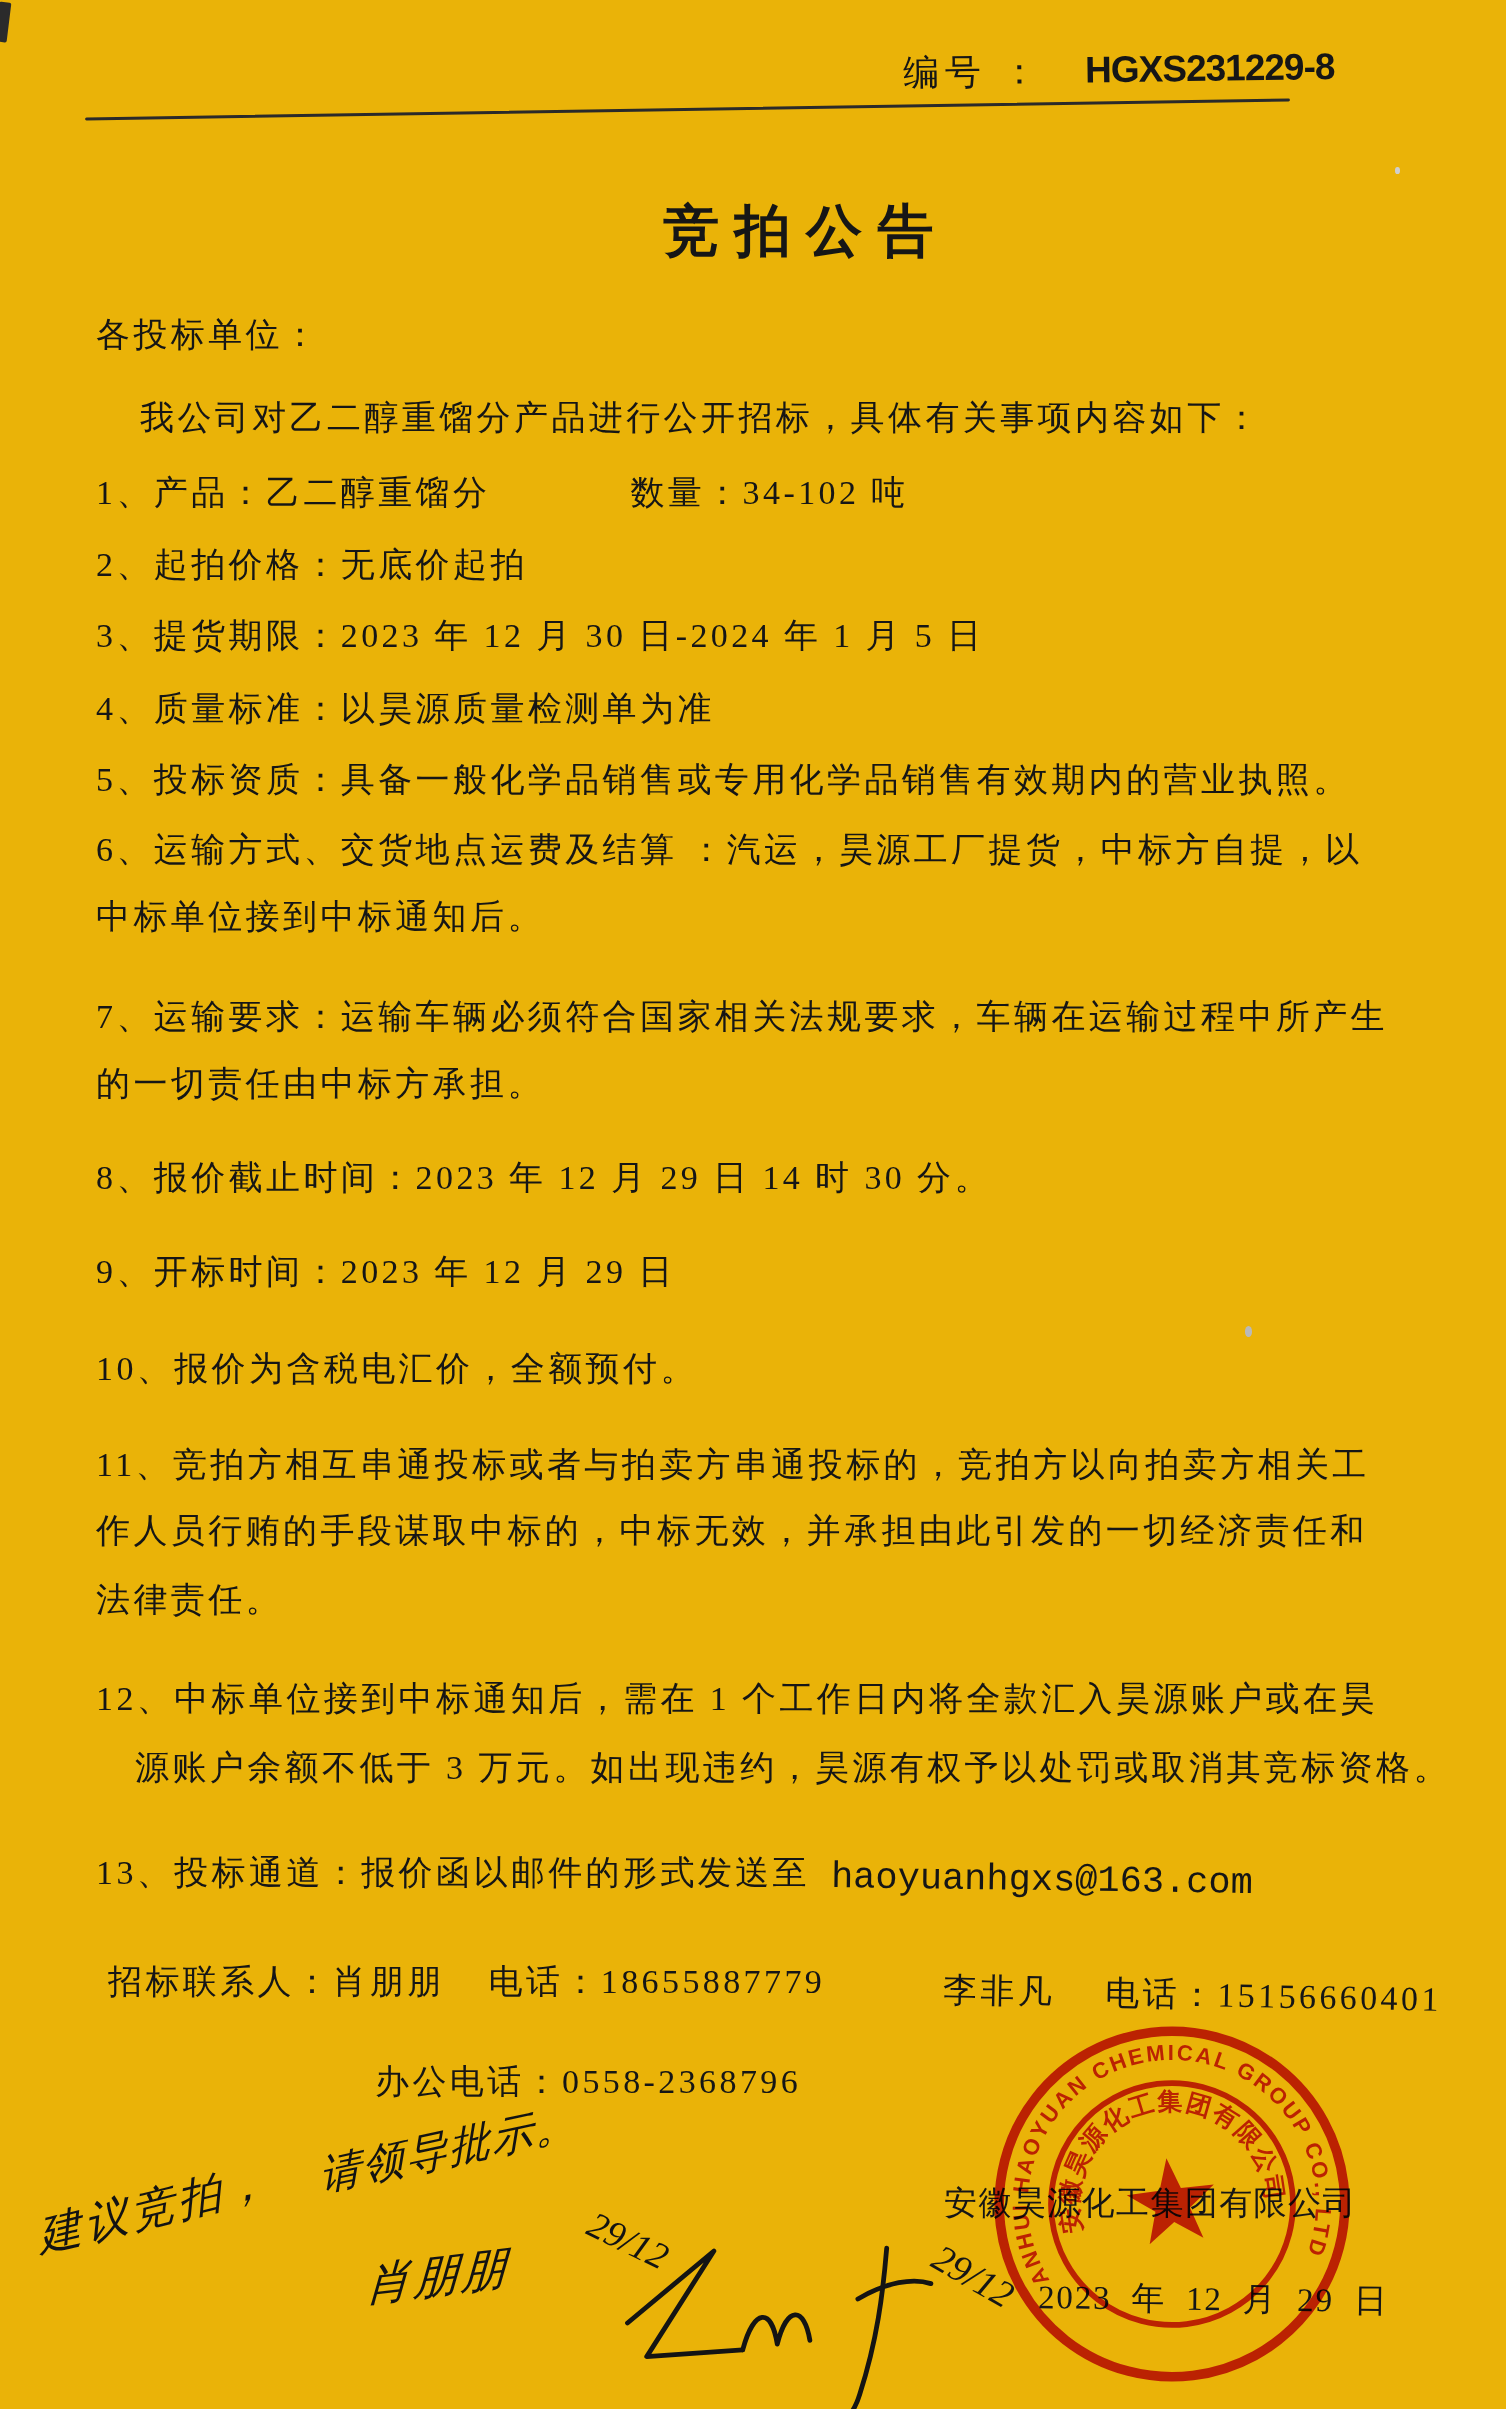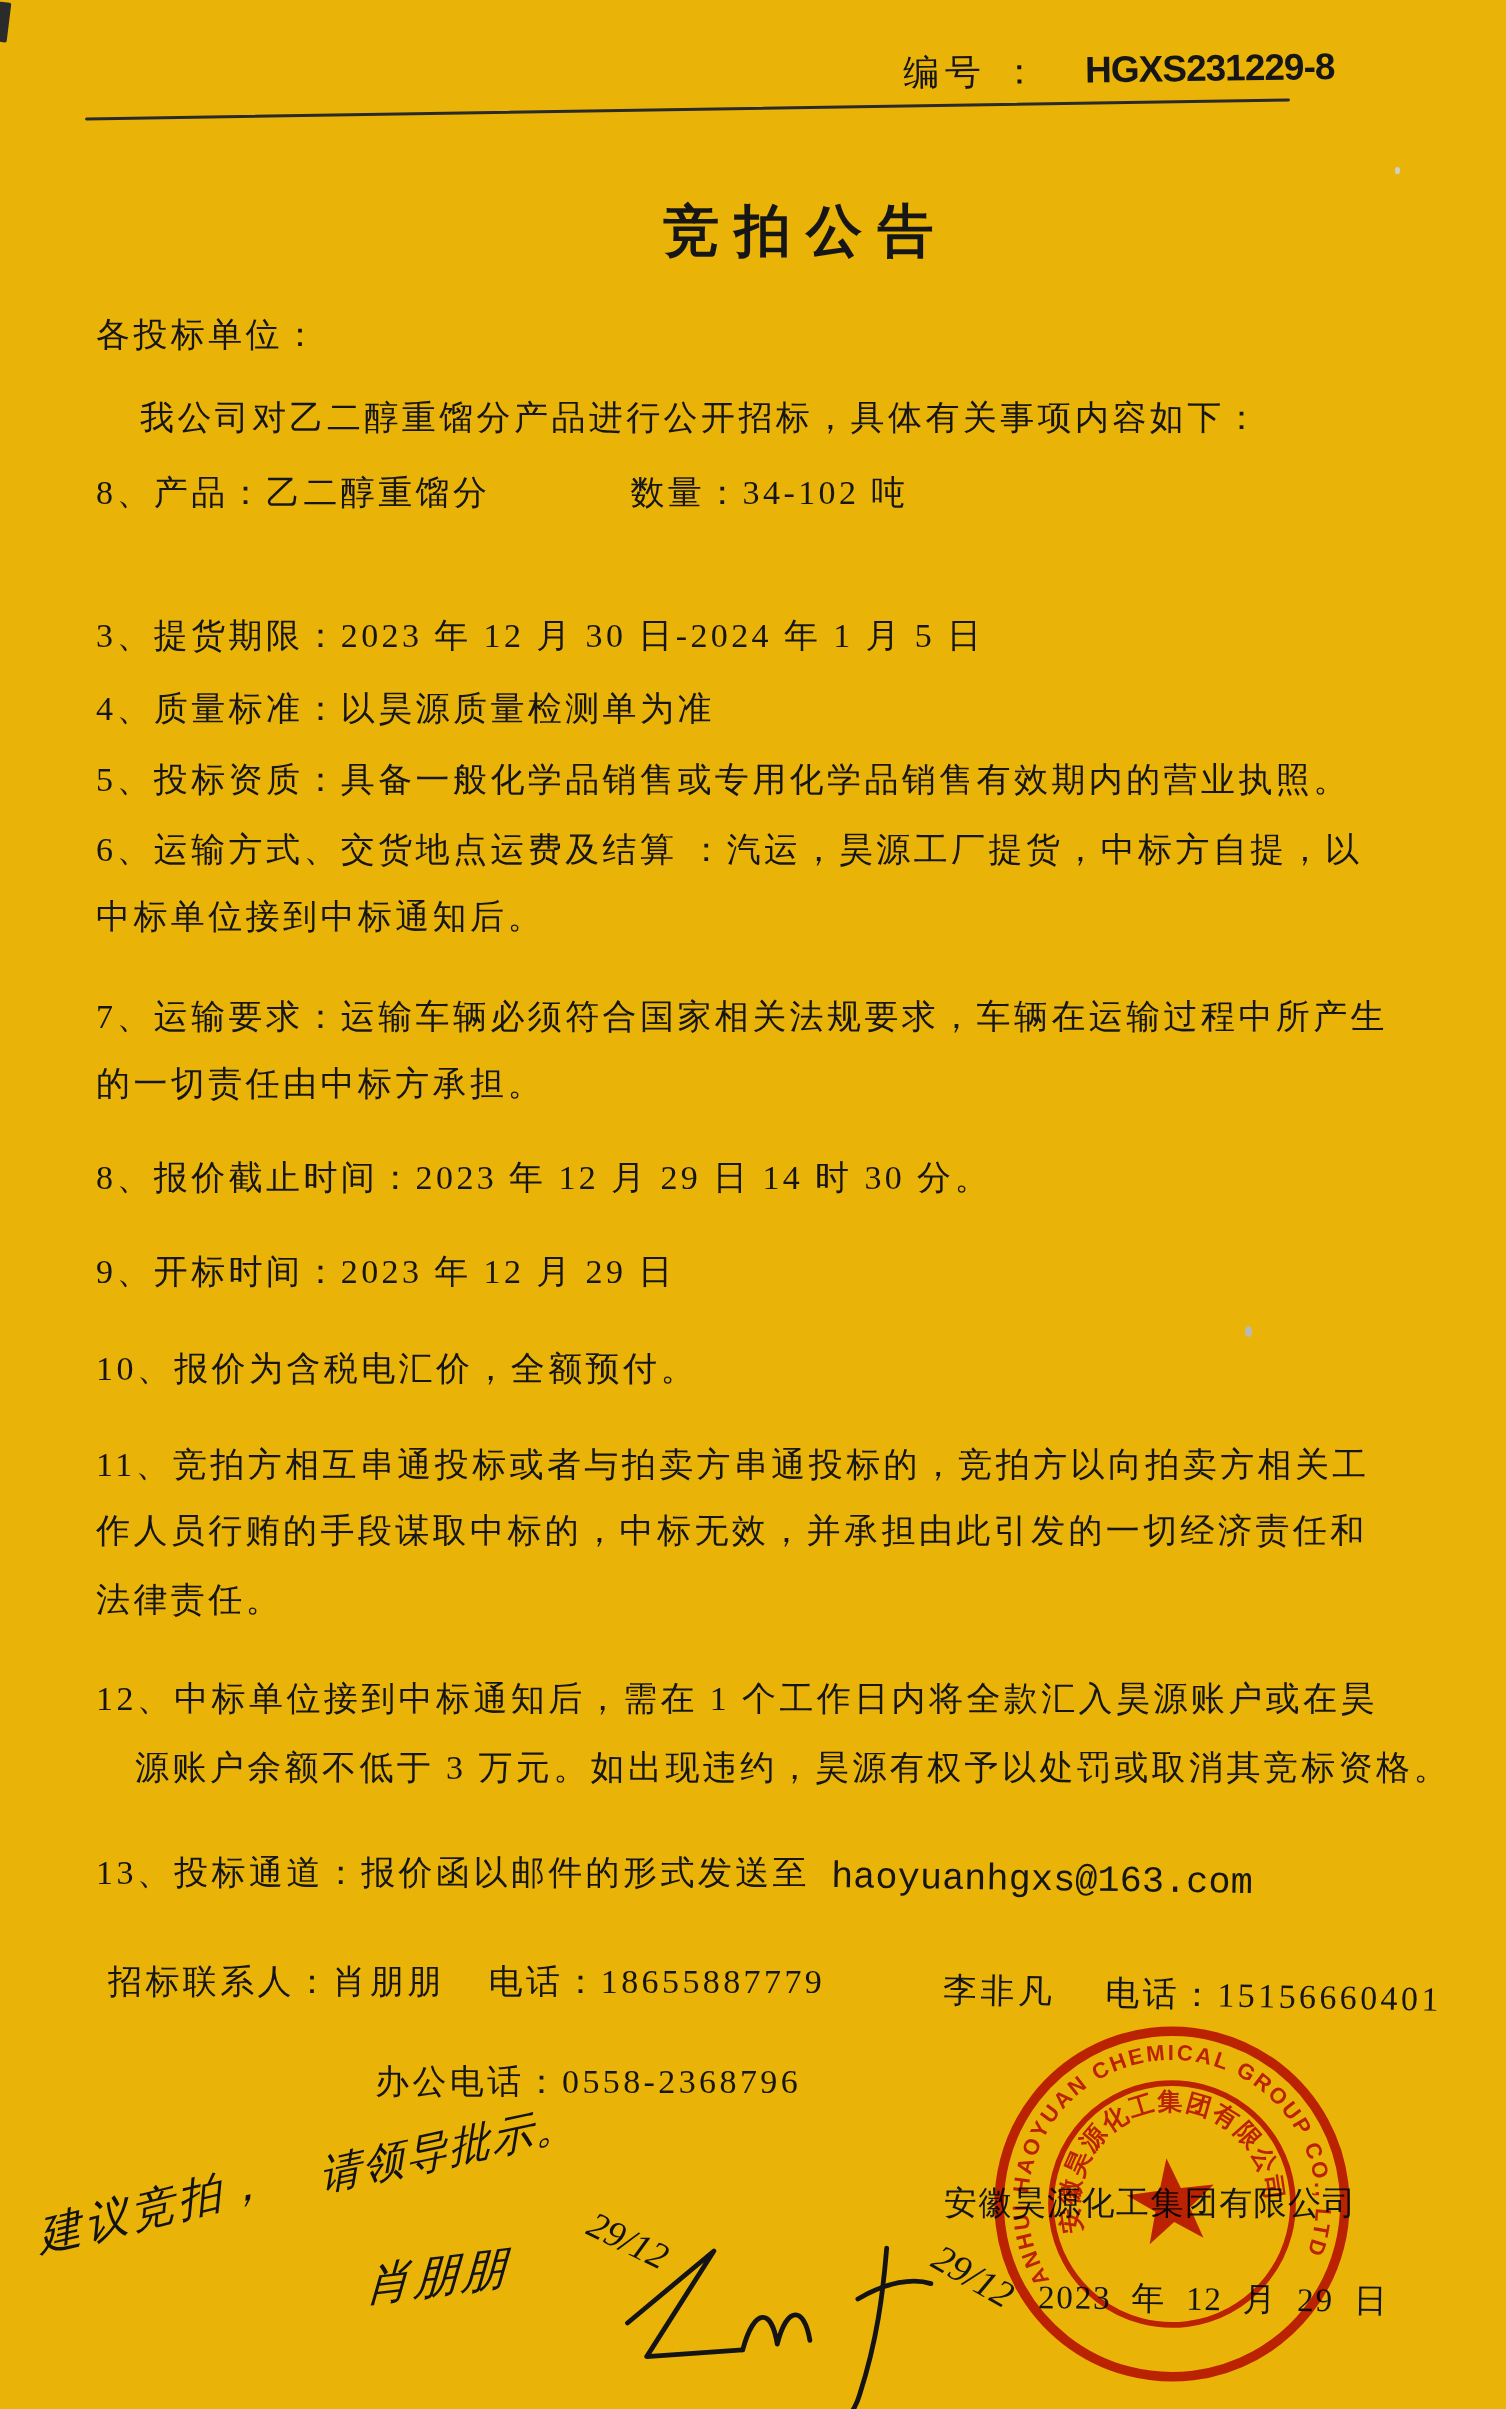--- a/index.html
+++ b/index.html
@@ -47,22 +47,23 @@
     <span class="hdr-code">HGXS231229-8</span>
   </div>
   <div class="hdr-rule"></div>
 
   <div class="doc-title">竞拍公告</div>
 
   <div class="ln" style="left:96px; top:315px;">各投标单位：</div>
   <div class="ln indent" style="top:398px;">我公司对乙二醇重馏分产品进行公开招标，具体有关事项内容如下：</div>
 
   <div class="ln" style="left:96px; top:473px;">
-    <span>8、产品：乙二醇重馏分</span><span class="gap-span">数量：34-102 吨</span>
+    <span>1、产品：乙二醇重馏分</span><span class="gap-span">数量：34-102 吨</span>
   </div>
+  <div class="ln" style="left:96px; top:545px;">2、起拍价格：无底价起拍</div>
   <div class="ln" style="left:96px; top:616px;">3、提货期限：2023 年 12 月 30 日-2024 年 1 月 5 日</div>
   <div class="ln" style="left:96px; top:689px;">4、质量标准：以昊源质量检测单为准</div>
   <div class="ln" style="left:96px; top:760px;">5、投标资质：具备一般化学品销售或专用化学品销售有效期内的营业执照。</div>
   <div class="ln" style="left:96px; top:830px;">6、运输方式、交货地点运费及结算 ：汽运，昊源工厂提货，中标方自提，以</div>
   <div class="ln" style="left:96px; top:897px;">中标单位接到中标通知后。</div>
   <div class="ln" style="left:96px; top:997px;">7、运输要求：运输车辆必须符合国家相关法规要求，车辆在运输过程中所产生</div>
   <div class="ln" style="left:96px; top:1064px;">的一切责任由中标方承担。</div>
   <div class="ln" style="left:96px; top:1158px;">8、报价截止时间：2023 年 12 月 29 日 14 时 30 分。</div>
   <div class="ln" style="left:96px; top:1252px;">9、开标时间：2023 年 12 月 29 日</div>
   <div class="ln" style="left:96px; top:1349px;">10、报价为含税电汇价，全额预付。</div>

